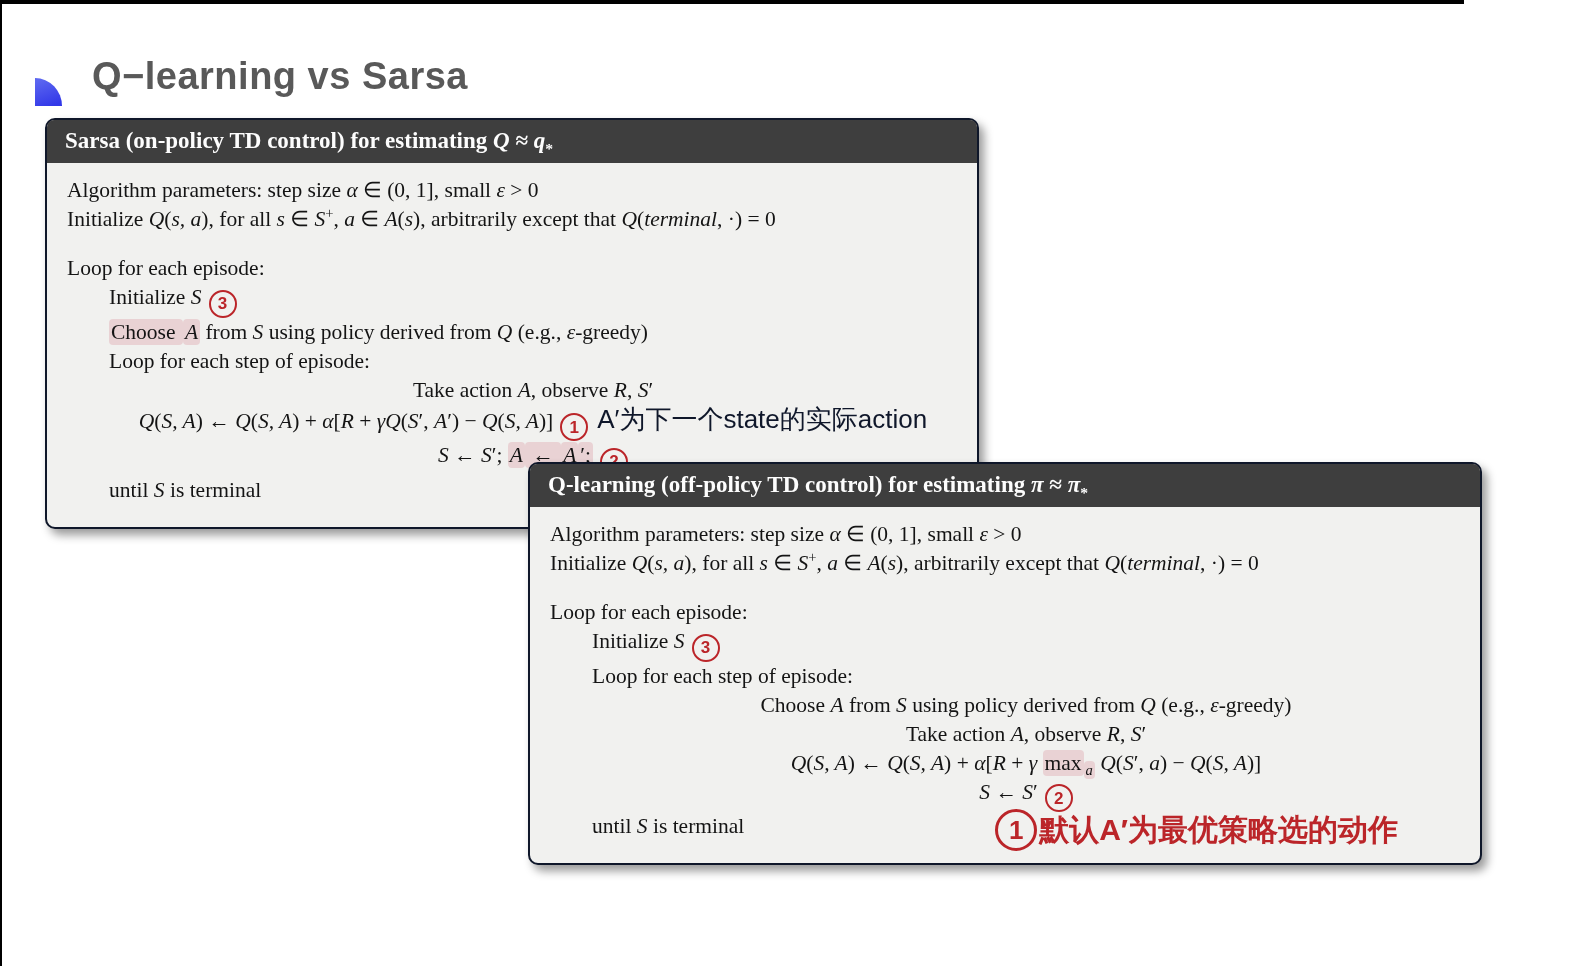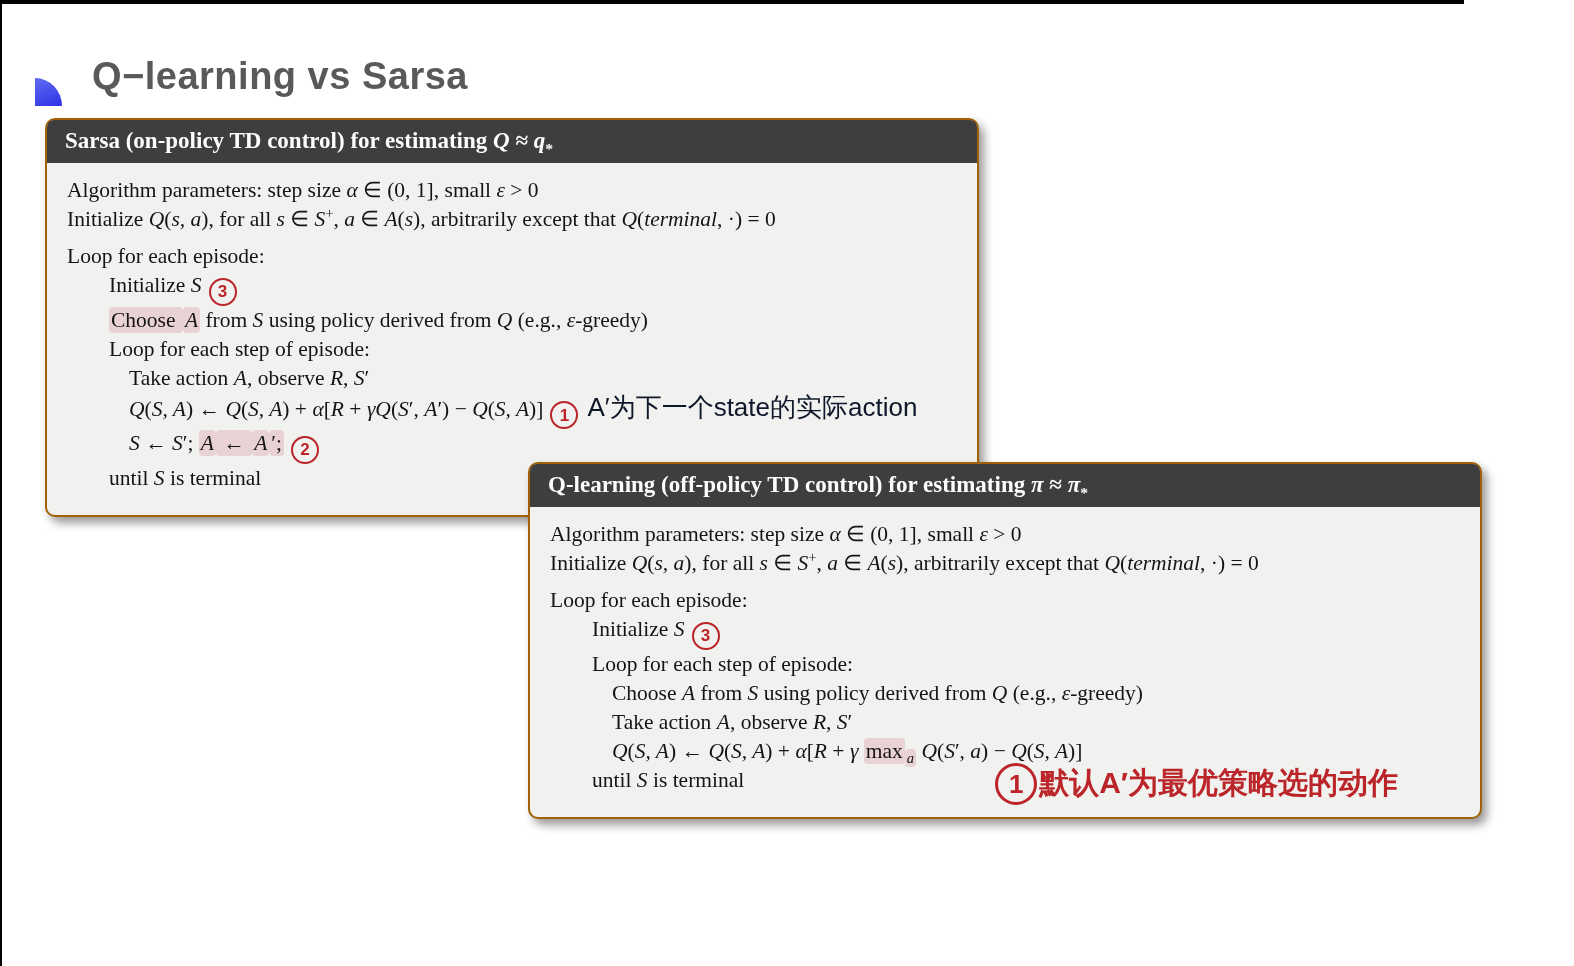--- a/index.html
+++ b/index.html
@@ -13,34 +13,34 @@
     position:absolute;left:35px;top:78px;width:27px;height:28px;
     background:linear-gradient(160deg,#5b66f0 10%,#3238e8 90%);
     border-top-right-radius:100% 100%;
   }
   .page-title{
     position:absolute;left:92px;top:55px;
     font-family:"Liberation Sans",sans-serif;font-size:38px;font-weight:600;
     color:#595959;letter-spacing:.5px;
   }
   .algo-box{
-    position:absolute;background:#f1f1ef;border:2px solid #a16207;border-radius:10px;
+    position:absolute;background:#f1f1ef;border:2px solid #0f172a;border-radius:10px;
     box-shadow:5px 6px 10px rgba(0,0,0,.40);
   }
   .box-head{
     background:#3e3e3e;color:#fdfdfd;font-weight:bold;font-size:23px;
     padding:8px 18px 9px;border-radius:7px 7px 0 0;white-space:nowrap;
   }
   .box-body{
     padding:13px 20px 22px;font-size:21.5px;color:#141414;position:relative;
   }
   .line{line-height:29px;white-space:nowrap;}
   .ind1{margin-left:42px;}
-  .ind2{margin-left:62px;}
-  .gap{margin-top:8px;}
+  .ind2{margin-left:42px;text-align:center;}
+  .gap{margin-top:20px;}
   .it{font-style:italic;}
   .hl{background:#e9d2d4;border-radius:4px;padding:1px 2px;}
   .sp{vertical-align:super;font-size:.68em;line-height:0;}
   .sb{vertical-align:sub;font-size:.68em;line-height:0;}
   .circ{
     display:inline-flex;align-items:center;justify-content:center;
     width:24px;height:24px;border:2.5px solid #bb2529;border-radius:50%;
     color:#bb2529;font-family:"Liberation Sans",sans-serif;font-size:17px;font-weight:600;
     margin-left:7px;vertical-align:-5px;line-height:1;
   }
@@ -85,20 +85,21 @@
     <div class="box-head"><span>Q-learning (off-policy TD control) for estimating </span><span class="it">π</span><span> ≈ </span><span class="it">π</span><span class="sb">*</span></div>
     <div class="box-body">
         <div class="line"><span>Algorithm parameters: step size </span><span class="it">α</span><span> ∈ (0, 1], small </span><span class="it">ε</span><span> &gt; 0</span></div>
         <div class="line"><span>Initialize </span><span class="it">Q</span><span>(</span><span class="it">s, a</span><span>), for all </span><span class="it">s</span><span> ∈ </span><span class="it">S</span><span class="sp">+</span><span>, </span><span class="it">a</span><span> ∈ </span><span class="it">A</span><span>(</span><span class="it">s</span><span>), arbitrarily except that </span><span class="it">Q</span><span>(</span><span class="it">terminal</span><span>, ·) = 0</span></div>
         <div class="line gap"><span>Loop for each episode:</span></div>
         <div class="line ind1"><span>Initialize </span><span class="it">S</span><span class="circ">3</span></div>
         <div class="line ind1"><span>Loop for each step of episode:</span></div>
         <div class="line ind2"><span>Choose </span><span class="it">A</span><span> from </span><span class="it">S</span><span> using policy derived from </span><span class="it">Q</span><span> (e.g., </span><span class="it">ε</span><span>-greedy)</span></div>
         <div class="line ind2"><span>Take action </span><span class="it">A</span><span>, observe </span><span class="it">R</span><span>, </span><span class="it">S</span><span>′</span></div>
         <div class="line ind2"><span class="it">Q</span><span>(</span><span class="it">S, A</span><span>) ← </span><span class="it">Q</span><span>(</span><span class="it">S, A</span><span>) + </span><span class="it">α</span><span>[</span><span class="it">R</span><span> + </span><span class="it">γ</span><span> </span><span class="hl">max</span><span class="hl sb it">a</span><span> </span><span class="it">Q</span><span>(</span><span class="it">S</span><span>′, </span><span class="it">a</span><span>) − </span><span class="it">Q</span><span>(</span><span class="it">S, A</span><span>)]</span></div>
+        <div class="line ind2"><span class="it">S</span><span> ← </span><span class="it">S</span><span>′</span><span class="circ">2</span></div>
         <div class="line ind1"><span>until </span><span class="it">S</span><span> is terminal</span></div>
         <div class="big-note">
           <span class="circ">1</span>
           <span>默认A′为最优策略选的动作</span>
         </div>
       </div>
   </div>
 </div>
 
 </body></html>

